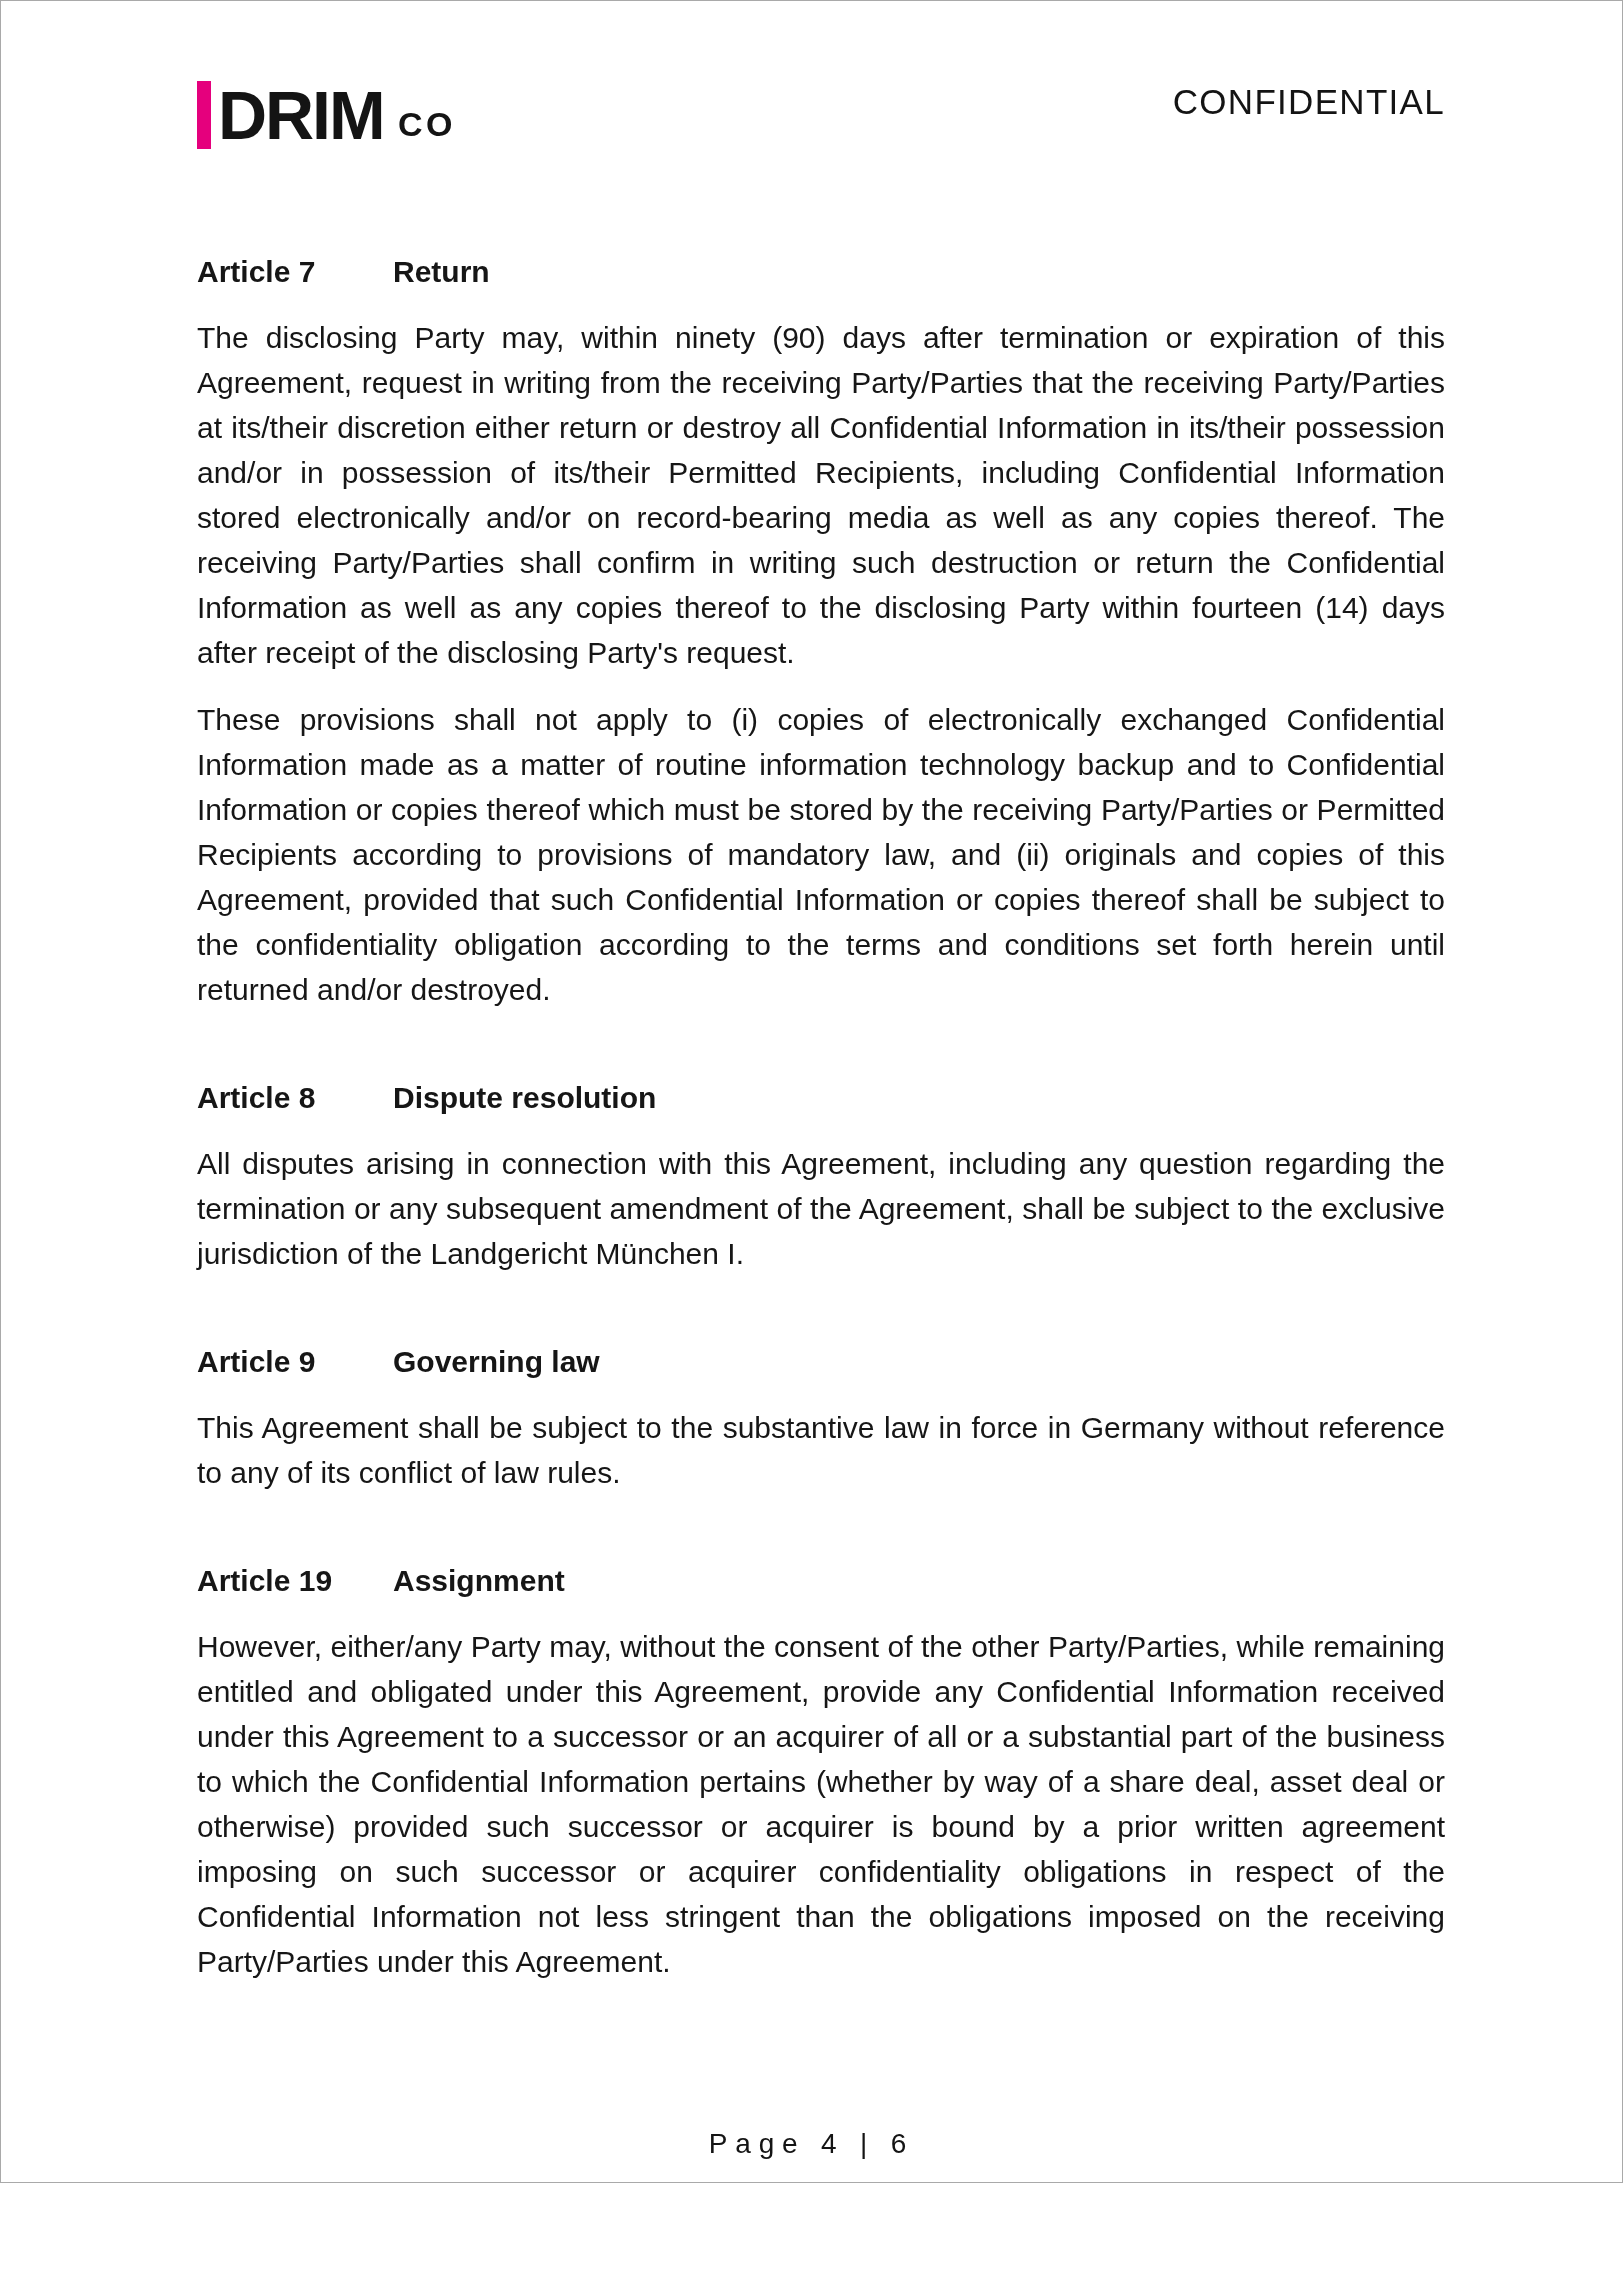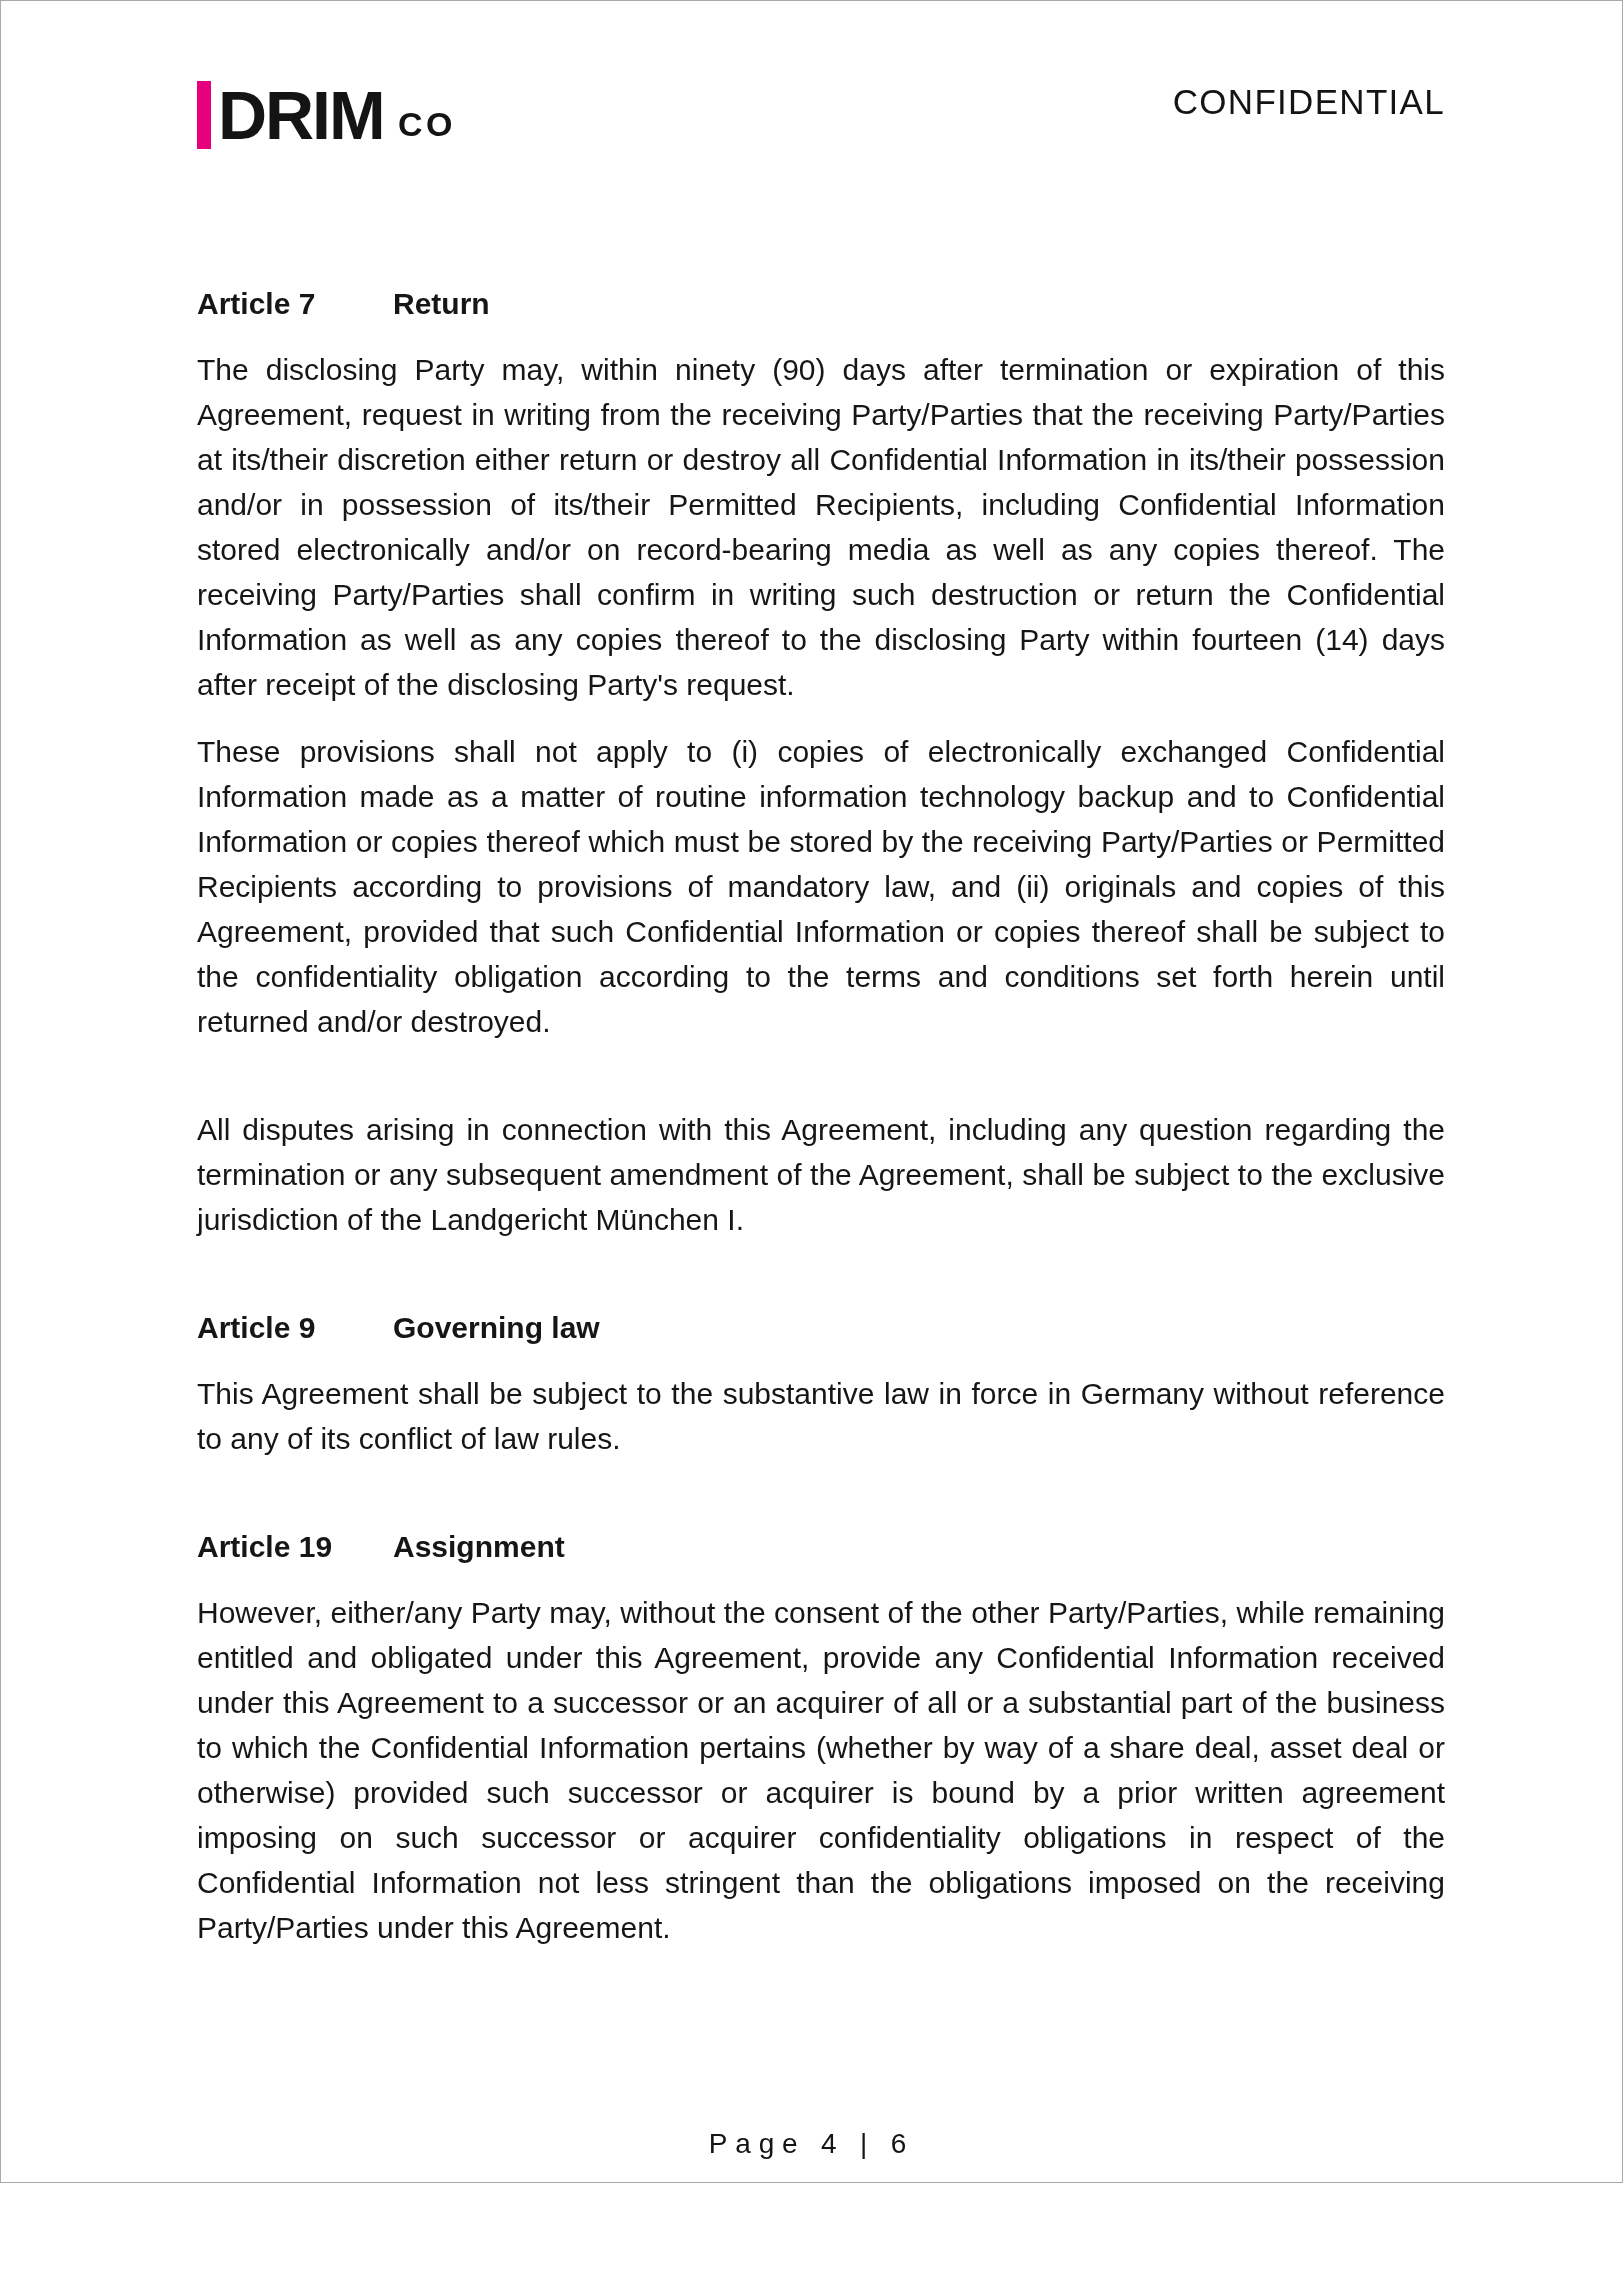--- a/index.html
+++ b/index.html
@@ -91,21 +91,20 @@
     line-height: 1.5;
   }
 
   .article { margin-top: 0; }
   .article + .article { margin-top: 63px; }
 
   .article-heading {
     display: flex;
     font-weight: 700;
     margin-bottom: 21px;
-    margin-top: 32px;
   }
 
   .article-number {
     display: inline-block;
     width: 196px;
     flex: 0 0 196px;
   }
 
   .article p {
     text-align: justify;
@@ -149,20 +148,24 @@
     <section class="article">
       <div class="article-heading">
         <span class="article-number">Article 7</span>
         <span class="article-title">Return</span>
       </div>
       <p>The disclosing Party may, within ninety (90) days after termination or expiration of this Agreement, request in writing from the receiving Party/Parties that the receiving Party/Parties at its/their discretion either return or destroy all Confidential Information in its/their possession and/or in possession of its/their Permitted Recipients, including Confidential Information stored electronically and/or on record-bearing media as well as any copies thereof. The receiving Party/Parties shall confirm in writing such destruction or return the Confidential Information as well as any copies thereof to the disclosing Party within fourteen (14) days after receipt of the disclosing Party's request.</p>
       <p>These provisions shall not apply to (i) copies of electronically exchanged Confidential Information made as a matter of routine information technology backup and to Confidential Information or copies thereof which must be stored by the receiving Party/Parties or Permitted Recipients according to provisions of mandatory law, and (ii) originals and copies of this Agreement, provided that such Confidential Information or copies thereof shall be subject to the confidentiality obligation according to the terms and conditions set forth herein until returned and/or destroyed.</p>
     </section>
 
     <section class="article">
+      <div class="article-heading">
+        <span class="article-number">Article 8</span>
+        <span class="article-title">Dispute resolution</span>
+      </div>
       <p>All disputes arising in connection with this Agreement, including any question regarding the termination or any subsequent amendment of the Agreement, shall be subject to the exclusive jurisdiction of the Landgericht München I.</p>
     </section>
 
     <section class="article">
       <div class="article-heading">
         <span class="article-number">Article 9</span>
         <span class="article-title">Governing law</span>
       </div>
       <p>This Agreement shall be subject to the substantive law in force in Germany without reference to any of its conflict of law rules.</p>
     </section>

